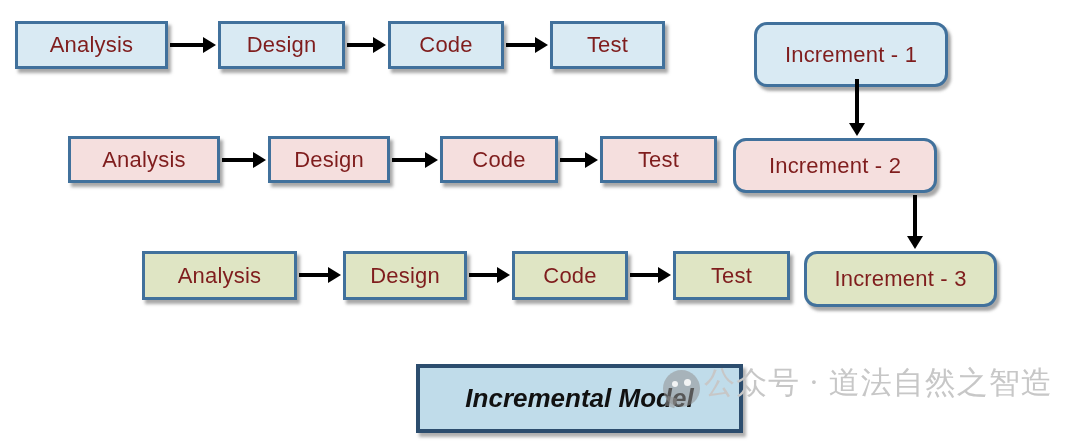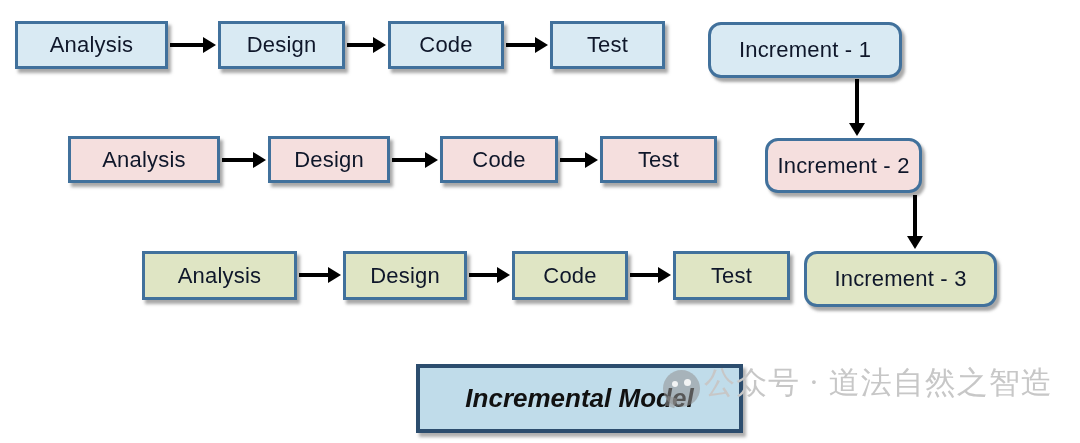--- a/index.html
+++ b/index.html
@@ -3,21 +3,21 @@
 <meta charset="utf-8">
 <style>
   html,body{margin:0;padding:0;background:#ffffff;}
   #canvas{
     position:relative;width:1080px;height:443px;background:#ffffff;overflow:hidden;
     font-family:"Liberation Sans","DejaVu Sans",sans-serif;
   }
   .box{
     position:absolute;display:flex;align-items:center;justify-content:center;
     border:3px solid #41719c;box-sizing:border-box;
-    font-size:22px;color:#0f172a;
+    font-size:22px;color:#7f1d1d;
     box-shadow:3px 4px 3px rgba(110,110,110,0.6);
     letter-spacing:0.2px;
   }
   .fill-blue{background:#d9eaf3;}
   .fill-pink{background:#f5dfde;}
   .fill-green{background:#dfe5c4;}
   .rounded{border-radius:13px;}
   .arrow-h{position:absolute;display:flex;align-items:center;height:16px;}
   .arrow-h .shaft{flex:1;height:4px;background:#000;}
   .arrow-h .head{width:0;height:0;border-left:13px solid #000;border-top:8px solid transparent;border-bottom:8px solid transparent;}
@@ -94,26 +94,26 @@
     <div class="shaft"></div>
     <div class="head"></div>
   </div>
   <div class="box fill-green" style="left:512px;top:251px;width:116px;height:49px">Code</div>
   <div class="arrow-h" style="left:630px;top:267px;width:41px">
     <div class="shaft"></div>
     <div class="head"></div>
   </div>
   <div class="box fill-green" style="left:673px;top:251px;width:117px;height:49px">Test</div>
 
-  <div class="box rounded fill-blue" style="left:708px;top:22px;width:194px;height:56px">Increment - 1</div>
+  <div class="box rounded fill-blue" style="left:754px;top:22px;width:194px;height:65px">Increment - 1</div>
   <div class="arrow-v" style="left:849px;top:79px;height:57px">
     <div class="shaft"></div>
     <div class="head"></div>
   </div>
-  <div class="box rounded fill-pink" style="left:765px;top:138px;width:157px;height:55px">Increment - 2</div>
+  <div class="box rounded fill-pink" style="left:733px;top:138px;width:204px;height:55px">Increment - 2</div>
   <div class="arrow-v" style="left:907px;top:195px;height:54px">
     <div class="shaft"></div>
     <div class="head"></div>
   </div>
   <div class="box rounded fill-green" style="left:804px;top:251px;width:193px;height:56px">Increment - 3</div>
 
   <div class="title-box">Incremental Model</div>
 
   <div class="watermark-logo">
     <div class="eye1"></div>

